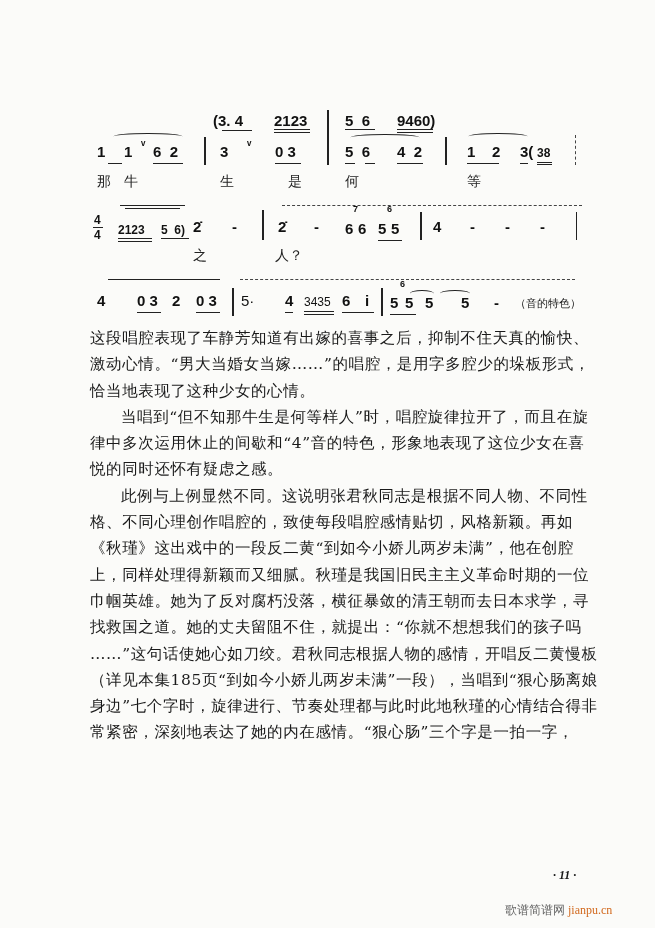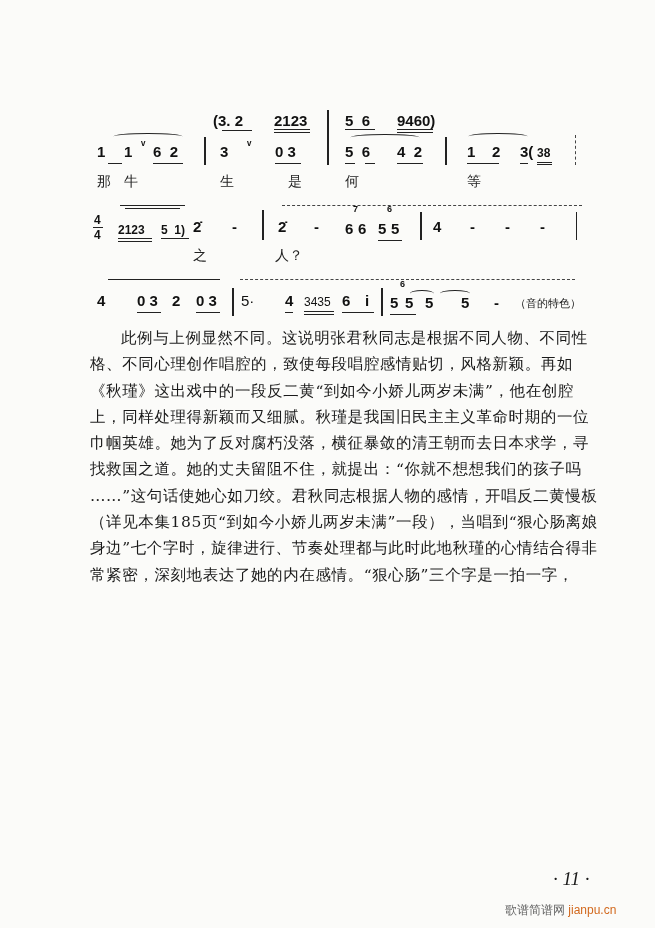--- a/index.html
+++ b/index.html
@@ -13,30 +13,30 @@
   .note { font-family:"Liberation Sans", sans-serif; font-weight:bold; font-size:15px; color:#111; white-space:pre; }
   .small { font-family:"Liberation Sans", sans-serif; font-weight:bold; font-size:12px; color:#111; white-space:pre; }
   .lyric { font-family:"DejaVu Serif", serif; font-size:14px; color:#222; }
   .bar { position:absolute; width:2px; background:#222; }
   .ul { position:absolute; height:1px; background:#222; }
   .slur { position:absolute; border-top:1.5px solid #222; border-radius:50% 50% 0 0; height:6px; }
   .dash { position:absolute; height:1px; border-top:1px dashed #444; }
   .para { position:absolute; left:90px; width:510px; font-size:15.5px; line-height:26.3px; font-family:"DejaVu Serif", serif; color:#1a1a1a; letter-spacing:0.6px; }
   .para p { margin:0; }
   .indent { text-indent:2em; }
-  .pagenum { font-family:"Liberation Serif", serif; font-style:italic; font-weight:normal; font-size:19px; }
-  .watermark { font-size:12px; color:#666; font-family:Liberation Sans, sans-serif; }
+  .pagenum { font-family:"Liberation Serif", serif; font-style:italic; font-weight:bold; font-size:12px; }
+  .watermark { font-size:12px; color:#666; font-family:Liberation Serif, serif; }
   .watermark .en { color:#d2691e; }
 </style>
 </head>
 <body>
 
 <div>
 
-  <span class="abs note" style="left:213px;top:112px;">(3. 2</span>
+  <span class="abs note" style="left:213px;top:112px;">(3. 4</span>
   <div class="ul" style="left:222px;top:130px;width:30px;"></div>
   <span class="abs note" style="left:274px;top:112px;">2123</span>
   <div class="ul" style="left:274px;top:129px;width:36px;"></div>
   <div class="ul" style="left:274px;top:132px;width:36px;"></div>
   <span class="abs note" style="left:345px;top:112px;">5  6</span>
   <div class="ul" style="left:345px;top:129px;width:30px;"></div>
   <span class="abs note" style="left:397px;top:112px;">9460)</span>
   <div class="ul" style="left:397px;top:129px;width:36px;"></div>
   <div class="ul" style="left:397px;top:132px;width:36px;"></div>
 
@@ -84,21 +84,21 @@
   <div class="ul" style="left:125px;top:208px;width:55px;"></div>
   <div class="dash" style="left:282px;top:205px;width:300px;"></div>
 
   <span class="abs small" style="left:94px;top:213px;">4</span>
   <div class="ul" style="left:93px;top:227px;width:10px;"></div>
   <span class="abs small" style="left:94px;top:228px;">4</span>
 
   <span class="abs small" style="left:118px;top:223px;">2123</span>
   <div class="ul" style="left:118px;top:238px;width:34px;"></div>
   <div class="ul" style="left:118px;top:241px;width:34px;"></div>
-  <span class="abs small" style="left:161px;top:223px;">5  1)</span>
+  <span class="abs small" style="left:161px;top:223px;">5  6)</span>
   <div class="ul" style="left:161px;top:238px;width:28px;"></div>
   <span class="abs note" style="left:193px;top:218px;">2̇</span>
   <span class="abs note" style="left:232px;top:218px;">-</span>
   <div class="bar" style="left:262px;top:210px;height:30px;"></div>
   <span class="abs note" style="left:278px;top:218px;">2̇</span>
   <span class="abs note" style="left:314px;top:218px;">-</span>
   <span class="abs small" style="left:353px;top:204px;font-size:9px;">7</span>
   <span class="abs note" style="left:345px;top:220px;">6</span>
   <span class="abs note" style="left:358px;top:220px;">6</span>
   <span class="abs small" style="left:387px;top:204px;font-size:9px;">6</span>
@@ -144,20 +144,22 @@
   <span class="abs note" style="left:390px;top:294px;">5</span>
   <span class="abs note" style="left:405px;top:294px;">5</span>
   <div class="ul" style="left:390px;top:314px;width:26px;"></div>
   <span class="abs note" style="left:425px;top:294px;">5</span>
   <span class="abs note" style="left:461px;top:294px;">5</span>
   <span class="abs note" style="left:494px;top:294px;">-</span>
   <span class="abs" style="left:515px;top:296px;font-size:11px;font-family:'DejaVu Serif',serif;">（音的特色）</span>
 </div>
 
 <div class="para" style="top:325px;">
+  <p>这段唱腔表现了车静芳知道有出嫁的喜事之后，抑制不住天真的愉快、激动心情。“男大当婚女当嫁……”的唱腔，是用字多腔少的垛板形式，恰当地表现了这种少女的心情。</p>
+  <p class="indent">当唱到“但不知那牛生是何等样人”时，唱腔旋律拉开了，而且在旋律中多次运用休止的间歇和“4”音的特色，形象地表现了这位少女在喜悦的同时还怀有疑虑之感。</p>
   <p class="indent">此例与上例显然不同。这说明张君秋同志是根据不同人物、不同性格、不同心理创作唱腔的，致使每段唱腔感情贴切，风格新颖。再如《秋瑾》这出戏中的一段反二黄“到如今小娇儿两岁未满”，他在创腔上，同样处理得新颖而又细腻。秋瑾是我国旧民主主义革命时期的一位巾帼英雄。她为了反对腐朽没落，横征暴敛的清王朝而去日本求学，寻找救国之道。她的丈夫留阻不住，就提出：“你就不想想我们的孩子吗 ……”这句话使她心如刀绞。君秋同志根据人物的感情，开唱反二黄慢板（详见本集185页“到如今小娇儿两岁未满”一段），当唱到“狠心肠离娘身边”七个字时，旋律进行、节奏处理都与此时此地秋瑾的心情结合得非常紧密，深刻地表达了她的内在感情。“狠心肠”三个字是一拍一字，</p>
 </div>
 
 <div class="abs pagenum" style="left:553px;top:868px;">· 11 ·</div>
 <div class="abs watermark" style="left:505px;top:902px;">
   <span>歌谱简谱网</span>
   <span class="en">jianpu.cn</span>
 </div>
 
 </body></html>

